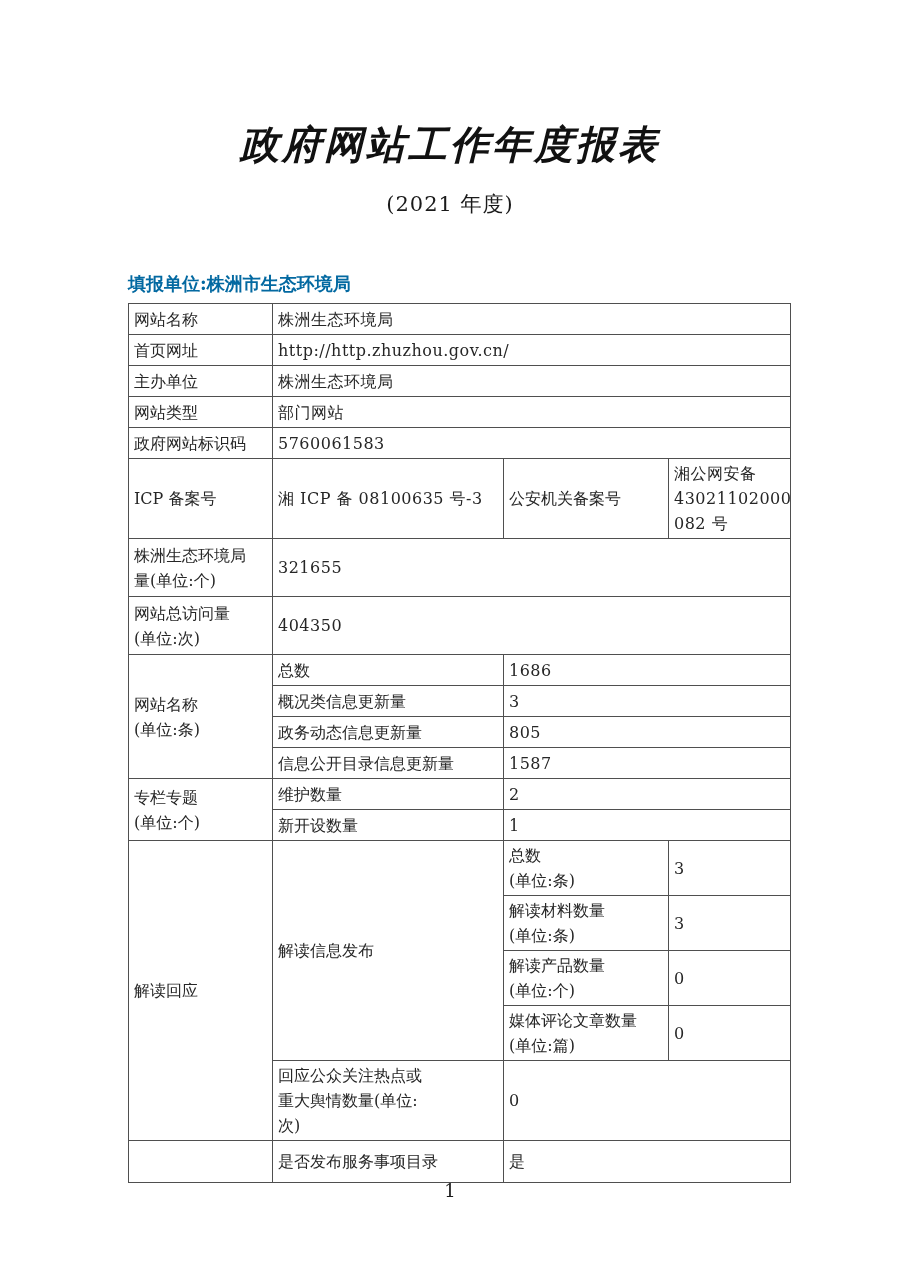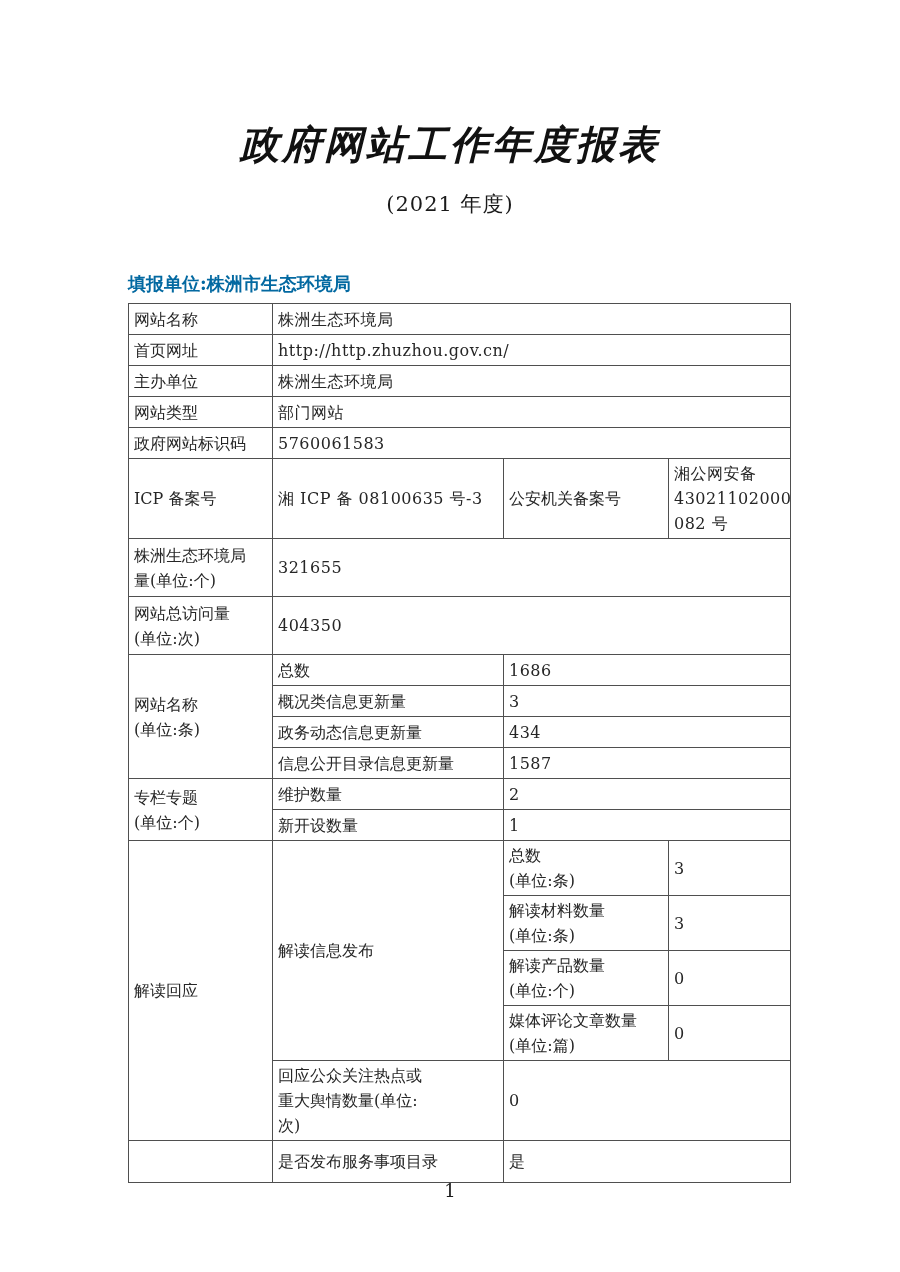--- a/index.html
+++ b/index.html
@@ -134,21 +134,21 @@
 (单位:条)</td>
       <td>总数</td>
       <td colspan="2" class="val">1686</td>
     </tr>
     <tr class="h31">
       <td>概况类信息更新量</td>
       <td colspan="2" class="val">3</td>
     </tr>
     <tr class="h31">
       <td>政务动态信息更新量</td>
-      <td colspan="2" class="val">434</td>
+      <td colspan="2" class="val">805</td>
     </tr>
     <tr class="h31">
       <td>信息公开目录信息更新量</td>
       <td colspan="2" class="val">1587</td>
     </tr>
 
     <tr class="h31">
       <td rowspan="2">专栏专题
 (单位:个)</td>
       <td>维护数量</td>

